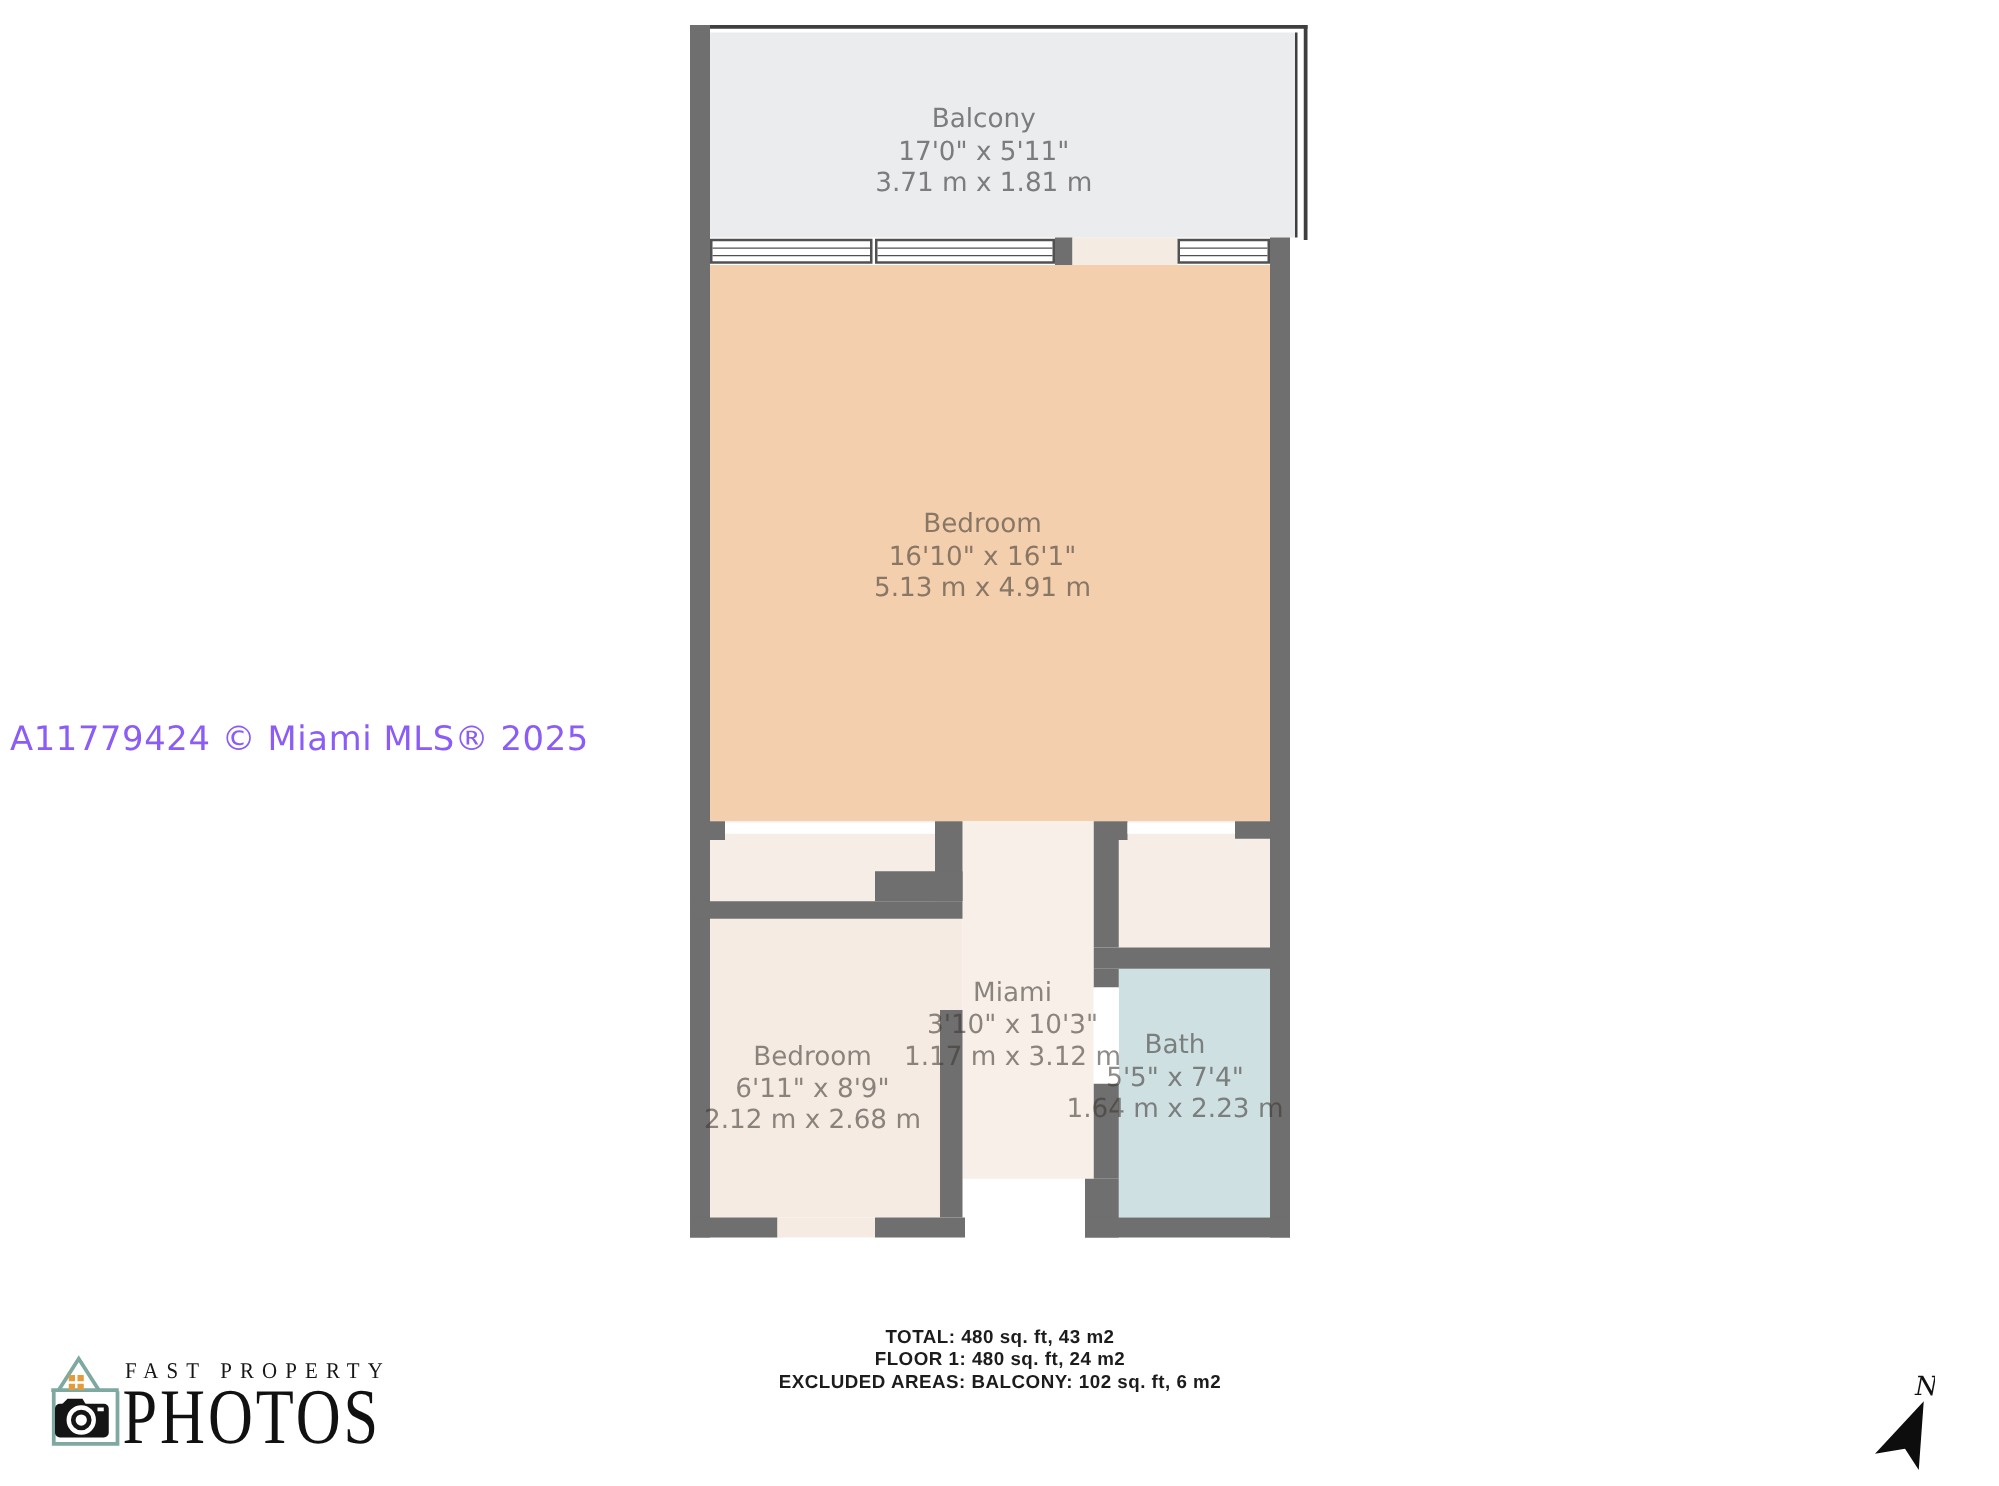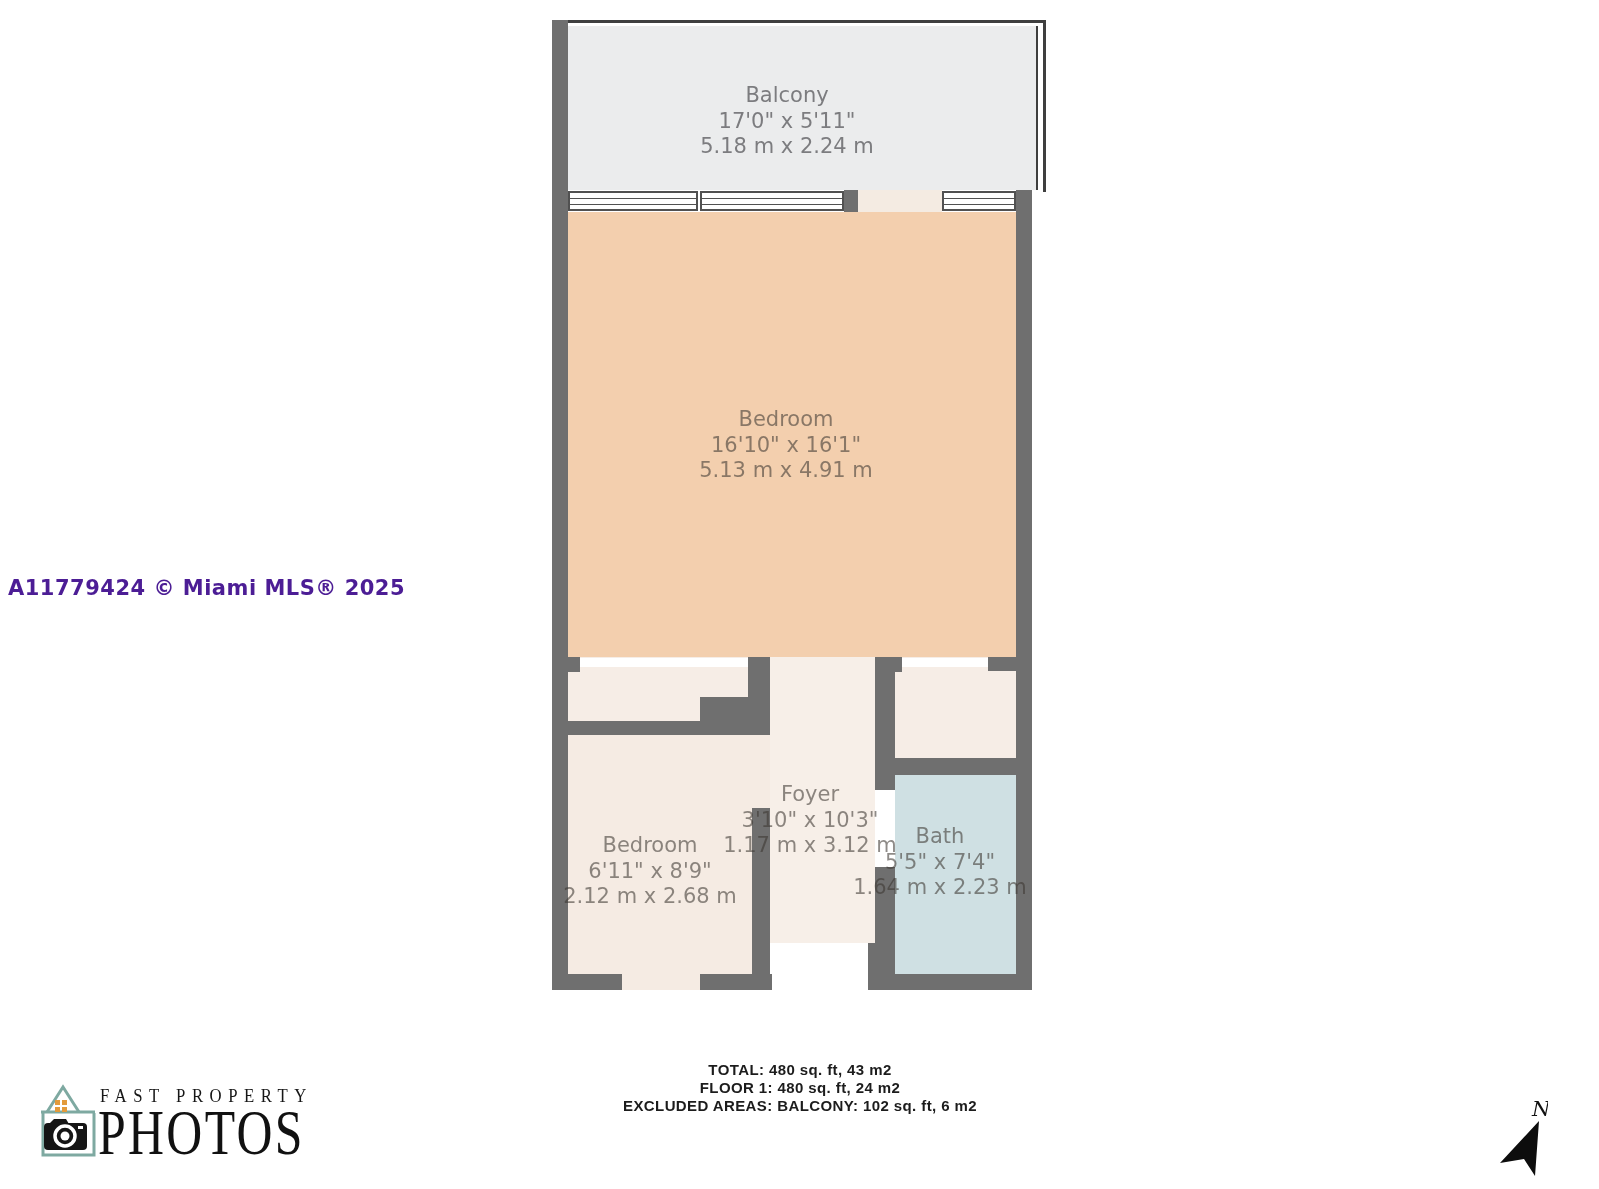--- a/index.html
+++ b/index.html
@@ -13,21 +13,21 @@
   .floor-kitchen{background:#f5ebe3;}
   .floor-foyer{background:#f7efe8;}
   .floor-closet{background:#f6ede6;}
   .floor-bath{background:#cfe0e3;}
   .rail{position:absolute;background:#3f3f3f;}
   .window{position:absolute;background:#ffffff;border:2px solid #515151;box-sizing:border-box;}
   .window::before{content:"";position:absolute;left:0;right:0;top:50%;height:5px;margin-top:-3px;
                   border-top:1.5px solid #515151;border-bottom:1.5px solid #515151;}
   .room-label{position:absolute;transform:translate(-50%,-50%);text-align:center;white-space:nowrap;
               font-size:21px;line-height:25.5px;color:rgba(60,55,50,.58);z-index:30;}
-  .watermark{position:absolute;left:8px;top:576px;font-size:21px;color:#4c1d95;letter-spacing:.5px;z-index:40;font-weight:bold;}
+  .watermark{position:absolute;left:8px;top:576px;font-size:27px;color:#8b5cf6;letter-spacing:.5px;z-index:40;}
   .summary{position:absolute;left:800px;top:1061px;transform:translateX(-50%);text-align:center;
            font-family:"Liberation Sans",sans-serif;font-weight:bold;font-size:15px;line-height:18px;
            color:#1c1c1c;letter-spacing:.4px;white-space:nowrap;z-index:40;}
   .logo{position:absolute;left:36px;top:1078px;width:310px;height:90px;z-index:40;text-align:right;}
   .logo-text{position:absolute;left:62px;top:0;}
   .logo-line1{font-family:"Liberation Serif",serif;font-size:18px;letter-spacing:7px;color:#161616;
               position:absolute;left:2px;top:8px;white-space:nowrap;transform:scaleX(.93);transform-origin:left;}
   .logo-line2{font-family:"Liberation Serif",serif;font-size:63px;line-height:1;letter-spacing:3px;color:#111;
               position:absolute;left:0;top:24px;white-space:nowrap;transform:scaleX(.79);transform-origin:left;}
   .compass{position:absolute;left:1478px;top:1082px;z-index:40;}
@@ -76,34 +76,34 @@
   <div class="gap" style="left:902px;top:658px;width:86px;height:9px;"></div>
   <div class="wall" style="left:988px;top:657px;width:28px;height:14px;"></div>
   <div class="wall" style="left:875px;top:758px;width:141px;height:17px;"></div>
   <div class="wall" style="left:875px;top:775px;width:20px;height:15px;"></div>
   <div class="gap" style="left:875px;top:790px;width:20px;height:77px;"></div>
   <div class="wall" style="left:875px;top:867px;width:20px;height:76px;"></div>
 
   <div class="room-label" style="left:787px;top:121px;color:rgba(92,92,96,.78);">
     <div>Balcony</div>
     <div>17'0" x 5'11"</div>
-    <div>5.18 m x 2.24 m</div>
+    <div>3.71 m x 1.81 m</div>
   </div>
   <div class="room-label" style="left:786px;top:445px;">
     <div>Bedroom</div>
     <div>16'10" x 16'1"</div>
     <div>5.13 m x 4.91 m</div>
   </div>
   <div class="room-label" style="left:650px;top:871px;">
     <div>Bedroom</div>
     <div>6'11" x 8'9"</div>
     <div>2.12 m x 2.68 m</div>
   </div>
   <div class="room-label" style="left:810px;top:820px;">
-    <div>Foyer</div>
+    <div>Miami</div>
     <div>3'10" x 10'3"</div>
     <div>1.17 m x 3.12 m</div>
   </div>
   <div class="room-label" style="left:940px;top:862px;">
     <div>Bath</div>
     <div>5'5" x 7'4"</div>
     <div>1.64 m x 2.23 m</div>
   </div>
 
   <div class="watermark">A11779424 © Miami MLS® 2025</div>

